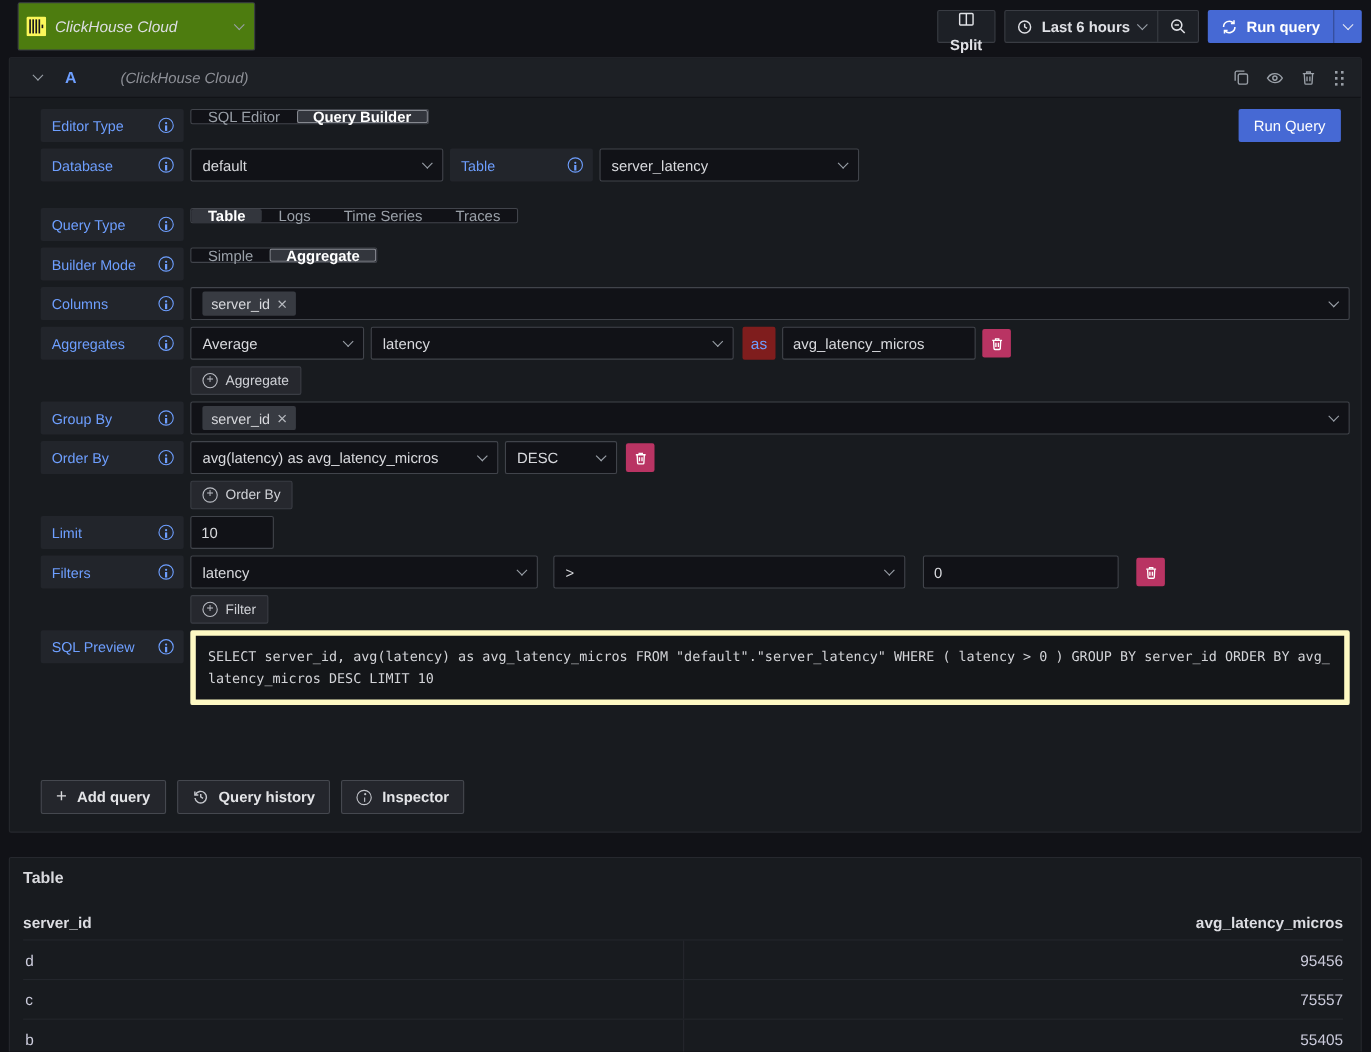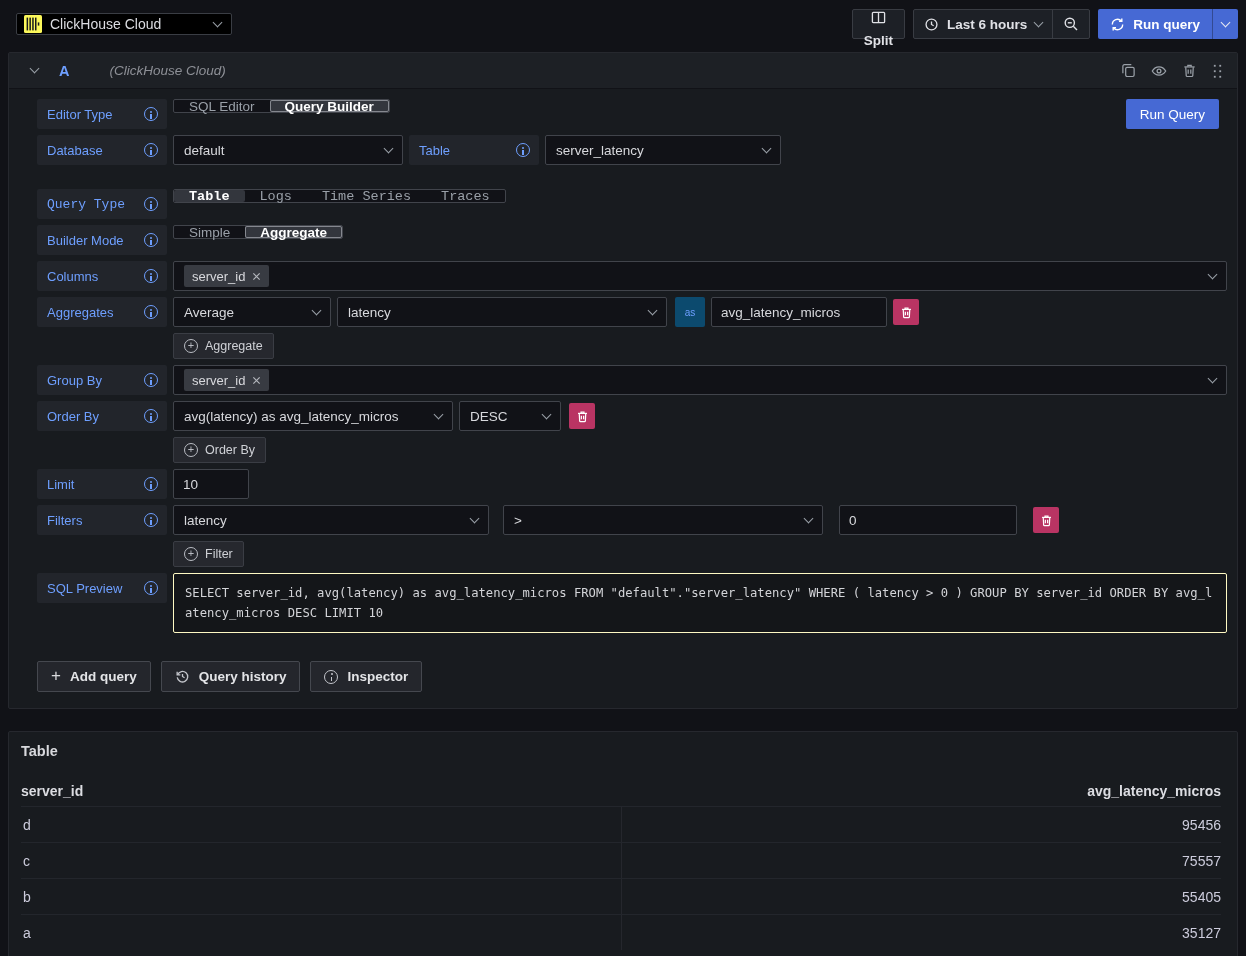--- a/index.html
+++ b/index.html
@@ -11,21 +11,21 @@
   .info-ic { position:relative; width:14px; height:14px; border:1.3px solid currentColor; border-radius:50%; flex:0 0 auto; }
   .info-ic::before { content:""; position:absolute; left:5.1px; top:2.6px; width:2px; height:2px; border-radius:50%; background:currentColor; }
   .info-ic::after { content:""; position:absolute; left:5.3px; top:6px; width:1.6px; height:4.6px; background:currentColor; }
   .plus-circle { position:relative; width:14px; height:14px; border:1.3px solid #b9bcc3; border-radius:50%; color:#b9bcc3; flex:0 0 auto; }
   .plus-circle::after { content:"+"; position:absolute; left:0; top:-1px; width:100%; text-align:center; font-size:11px; line-height:13px; }
   .plus-glyph::before { content:"+"; font-size:17px; font-weight:400; line-height:14px; color:#d8d9dc; }
   svg { display:block; }
 
   
   .topbar { display:flex; align-items:center; padding:8px 8px 6px 16px; height:46px; }
-  .ds-picker { display:flex; align-items:center; gap:8px; height:22px; width:216px; padding:0 10px 0 7px; background:#000000; border:1px solid #3a3d44; border-radius:2px; cursor:pointer; }
+  .ds-picker { display:flex; align-items:center; gap:8px; height:44px; width:216px; padding:0 10px 0 7px; background:#4d7c0f; border:1px solid #3a3d44; border-radius:2px; cursor:pointer;font-style:italic; }
   .ds-picker .name { font-size:14px; font-weight:500; color:#dcdde2; flex:1; }
   .topbar-right { margin-left:auto; display:flex; align-items:center; gap:8px; }
   .tb-btn { display:flex; align-items:center; gap:8px; height:30px; padding:0 11px; background:#1d2026; border:1px solid #393c43; border-radius:2px; font-size:13.5px; font-weight:600; color:#e0e1e6; cursor:pointer;flex-direction:column; }
   .tb-group { display:flex; align-items:stretch; height:30px; border:1px solid #393c43; border-radius:2px; background:#1d2026; }
   .tb-group .seg { display:flex; align-items:center; gap:8px; padding:0 10px; font-size:13.5px; font-weight:600; color:#e0e1e6; cursor:pointer; }
   .tb-group .seg + .seg { border-left:1px solid #393c43; }
   .run-split { display:flex; align-items:stretch; height:30px; border-radius:2px; overflow:hidden; background:#4669d4; }
   .run-split .main { display:flex; align-items:center; gap:8px; padding:0 12px; font-size:13.5px; font-weight:600; color:#fff; cursor:pointer; }
   .run-split .arrow { display:flex; align-items:center; justify-content:center; width:26px; border-left:1px solid rgba(17,18,23,.35); cursor:pointer; }
 
@@ -34,39 +34,39 @@
   .qhead { display:flex; align-items:center; height:36px; padding:0 14px; background:#1d2025; border-bottom:1px solid #111217; }
   .qhead .collapse { display:flex; align-items:center; justify-content:center; width:22px; cursor:pointer; }
   .qhead .refid { color:#6e9fff; font-weight:700; font-size:14.5px; margin-left:14px; }
   .qhead .hint { color:#8e9097; font-style:italic; font-size:13.5px; margin-left:40px; }
   .qhead-icons { margin-left:auto; display:flex; align-items:center; gap:15px; color:#9aa0a8; }
   .qhead-icons .ic { cursor:pointer; display:flex; align-items:center; }
   .drag-dots { width:11px; height:15px; background:radial-gradient(circle,#9aa0a8 1.2px,transparent 1.4px); background-size:5.5px 5.5px; }
 
   .qbody { padding:10px 10px 16px 28px; }
   .frow { display:flex; align-items:flex-start; margin-bottom:6px; }
-  .frow.gap-top { margin-top:24px;font-family:Liberation Mono, monospace; }
+  .frow.gap-top { margin-top:24px; }
   .flabel { display:flex; align-items:center; justify-content:space-between; width:130px; min-width:130px; height:30px; padding:0 9px 0 10px; margin-right:6px; background:#22252b; border-radius:2px; color:#6e9fff; font-size:13px; font-weight:500; }
   .sel { display:flex; align-items:center; justify-content:space-between; gap:8px; height:30px; padding:0 10px; background:#111217; border:1px solid #41444b; border-radius:2px; font-size:13.5px; color:#d8d9dd; cursor:pointer; }
   .sel .val { white-space:nowrap; overflow:hidden; }
   .txt-input { height:30px; padding:0 9px; background:#111217; border:1px solid #41444b; border-radius:2px; color:#d8d9dd; font-size:13.5px; font-family:"Liberation Sans",sans-serif; }
   .radio-group { display:flex; align-items:stretch; height:14px; background:#111217; border:1px solid #41444b; border-radius:2px; }
   .radio-opt { display:flex; align-items:center; padding:0 15px; font-size:13.5px; color:#9aa0a8; cursor:pointer; font-weight:500; }
   .radio-opt.selected { background:#33363d; color:#ffffff; font-weight:700; border-radius:2px; }
   .radio-opt.focused { box-shadow:inset 0 0 0 1px #85888f; }
   .chip { display:flex; align-items:center; gap:7px; height:22px; padding:0 8px; background:#383b42; border-radius:2px; font-size:13px; color:#d8d9dd; }
   .chip .x { display:flex; cursor:pointer; color:#b4b7bd; }
-  .as-pill { display:flex; align-items:center; justify-content:center; width:30px; height:30px; margin:0 6px 0 8px; background:#0c4a6e; border-radius:2px; color:#6e9fff; font-size:10px; font-weight:500; }
+  .as-pill { display:flex; align-items:center; justify-content:center; width:30px; height:30px; margin:0 6px 0 8px; background:#7f1d1d; border-radius:2px; color:#6e9fff; font-size:14px; font-weight:500; }
   .trash-btn { display:flex; align-items:center; justify-content:center; width:26px; height:26px; margin-top:2px; background:#b93463; border-radius:2px; color:#fff; cursor:pointer; flex:0 0 auto; }
   .sub-row { margin:2px 0 6px 136px; }
   .add-btn { display:inline-flex; align-items:center; gap:7px; height:26px; padding:0 10px; background:#26282e; border:1px solid #3a3d44; border-radius:2px; color:#cfd1d6; font-size:12.5px; font-weight:500; cursor:pointer; }
-  .sql-box { flex:1; min-height:58px; padding:9px 11px; background:#141619; border:1px solid #fef9c3; border-radius:2px; font-family:"DejaVu Sans Mono",monospace; font-size:12.2px; line-height:20px; color:#d3d4d8; white-space:pre-wrap; word-break:break-all; }
+  .sql-box { flex:1; min-height:58px; padding:9px 11px; background:#141619; border:5px solid #fef9c3; border-radius:2px; font-family:"DejaVu Sans Mono",monospace; font-size:12.2px; line-height:20px; color:#d3d4d8; white-space:pre-wrap; word-break:break-all; }
   .run-query-inpanel { position:absolute; top:46px; right:18px; height:30px; display:flex; align-items:center; padding:0 14px; background:#4669d4; border-radius:2px; color:#fff; font-size:13.5px; font-weight:500; cursor:pointer; }
   .qfooter { display:flex; gap:10px; margin-top:28px; }
-  .qf-btn { display:flex; align-items:center; gap:9px; height:31px; padding:0 13px; background:#24262c; border:1px solid #45484f; border-radius:2px; color:#e3e4e7; font-size:13.5px; font-weight:600; cursor:pointer; }
+  .qf-btn { display:flex; align-items:center; gap:9px; height:31px; padding:0 13px; background:#24262c; border:1px solid #45484f; border-radius:2px; color:#e3e4e7; font-size:13.5px; font-weight:600; cursor:pointer;margin-top:40px; }
   .qf-btn svg, .qf-btn .info-ic { color:#c3c5cb; }
 
   
   .rpanel { margin:22px 8px 0 8px; background:#181b1f; border:1px solid #26282e; border-radius:2px; padding:11px 16px 16px 12px; }
   .rtitle { font-size:14.5px; font-weight:600; color:#d8d9dd; }
   .rheader { display:grid; grid-template-columns:1fr 1fr; margin-top:17px; height:30px; align-items:center; }
   .rheader .h { font-size:14px; font-weight:700; color:#dcdde2; }
   .rheader .h.right { text-align:right; }
   .rrow { display:grid; grid-template-columns:1fr 1fr; height:36px; align-items:center; border-top:1px solid #23262c; font-size:14px; color:#ccccdc; }
   .rrow .c2 { border-left:1px solid #25272d; height:100%; display:flex; align-items:center; justify-content:flex-end; }

